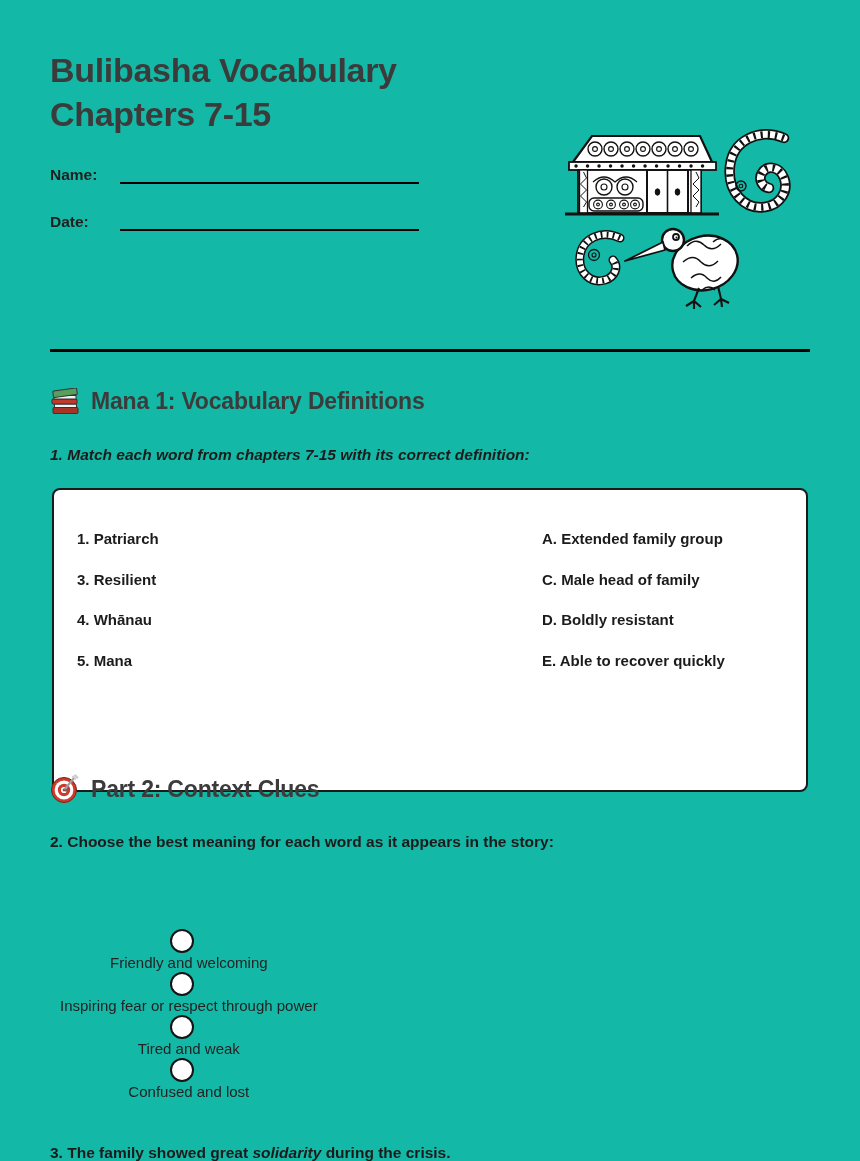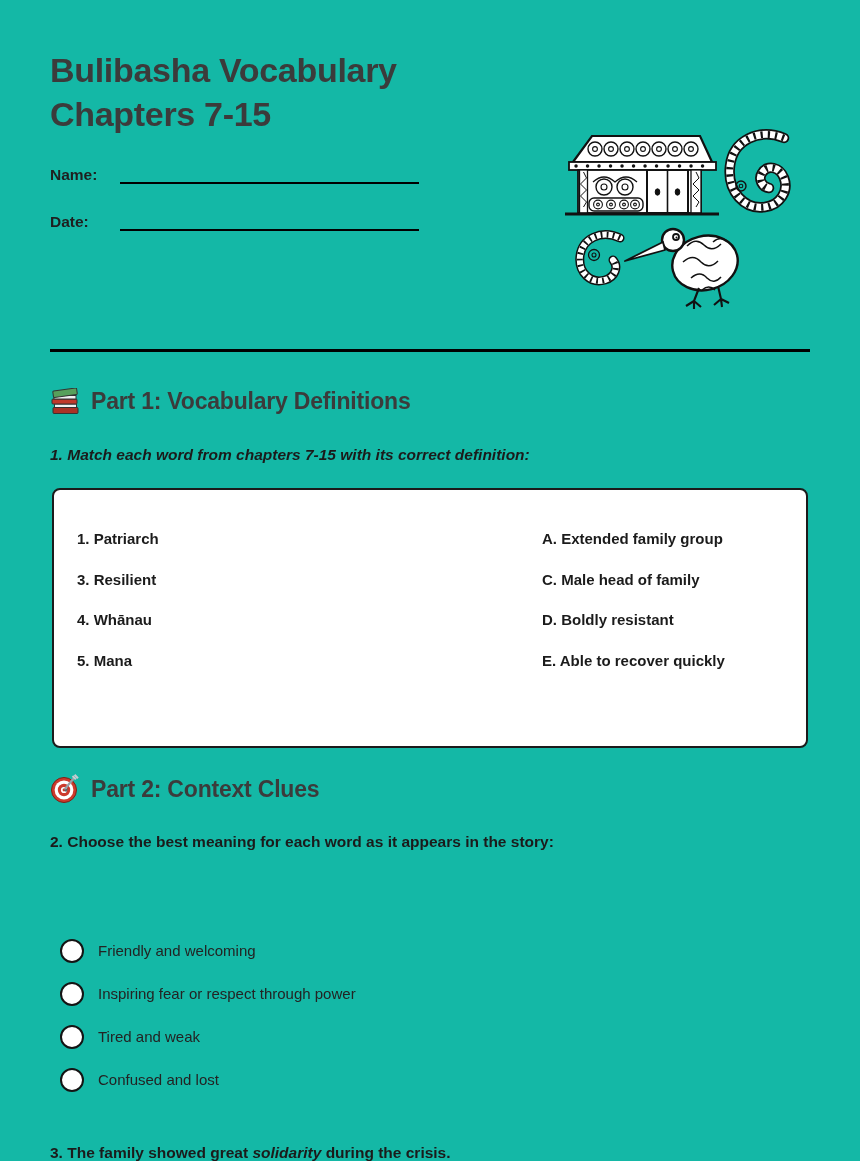--- a/index.html
+++ b/index.html
@@ -23,29 +23,29 @@
   .section-heading .h-text { font-size:23px; font-weight:bold; color:#3b3b3b; letter-spacing:-0.2px; }
   .heading-1 { top:386px; }
   .heading-2 { top:774px; }
   .question { position:absolute; left:50px; font-size:15.5px; font-weight:bold; color:#1b1b1b; line-height:21px; }
   .q1 { top:444px;font-style:italic; }
   .q2 { top:831px; }
   .sentence { top:873px; }
   .q3 { top:1142px; }
   .italic-word { font-style:italic; }
   .match-box {
-    position:absolute; left:52px; top:488px; width:756px; height:260px;
+    position:absolute; left:52px; top:488px; width:756px; height:304px;
     border:2px solid #1b1b1b; border-radius:8px; background:#fff;
     padding:38px 10px 0 23px;
   }
   .match-row { display:flex; margin-bottom:19.5px; }
   .match-word { flex:0 0 465px; font-size:15px; font-weight:bold; color:#1b1b1b; line-height:21px; }
   .match-def  { flex:1; font-size:15px; font-weight:bold; color:#1b1b1b; line-height:21px; }
   .options { position:absolute; left:60px; top:929px; }
-  .option-row { display:flex; align-items:center; height:43px; }
+  .option-row { display:flex; align-items:center; height:43px;flex-direction:column; }
   .radio {
     width:24px; height:24px; border:2.5px solid #141414; border-radius:50%;
     background:#fff; margin-right:14px; flex:0 0 auto; cursor:pointer;
   }
   .option-label { font-size:15px; color:#232323; line-height:20px; }
   .h-icon { display:inline-flex; width:30px; height:30px; align-items:center; justify-content:center; }
 </style>
 </head>
 <body>
 
@@ -158,21 +158,21 @@
       <svg width="30" height="27" viewBox="0 0 30 27">
         <g stroke="#333" stroke-width="1">
           <rect x="3" y="19.5" width="25" height="6" rx="1" fill="#a93226"></rect>
           <rect x="4.5" y="16" width="22" height="3.5" fill="#f2f2f2"></rect>
           <rect x="2" y="11" width="25" height="5" rx="1" fill="#c0392b"></rect>
           <rect x="4" y="7.5" width="22" height="3.5" fill="#f2f2f2"></rect>
           <rect x="3" y="1.5" width="24" height="6.5" rx="1" fill="#57a05b" transform="rotate(-8 15 4.5)"></rect>
         </g>
       </svg>
     </span>
-    <span class="h-text">Part 1: Vocabulary Definitions</span>
+    <span class="h-text">Mana 1: Vocabulary Definitions</span>
   </div>
 
   <div class="question q1">1. Match each word from chapters 7-15 with its correct definition:</div>
 
   <div class="match-box">
     <div class="match-row">
       <span class="match-word">1. Patriarch</span>
       <span class="match-def">A. Extended family group</span>
     </div>
     <div class="match-row">

